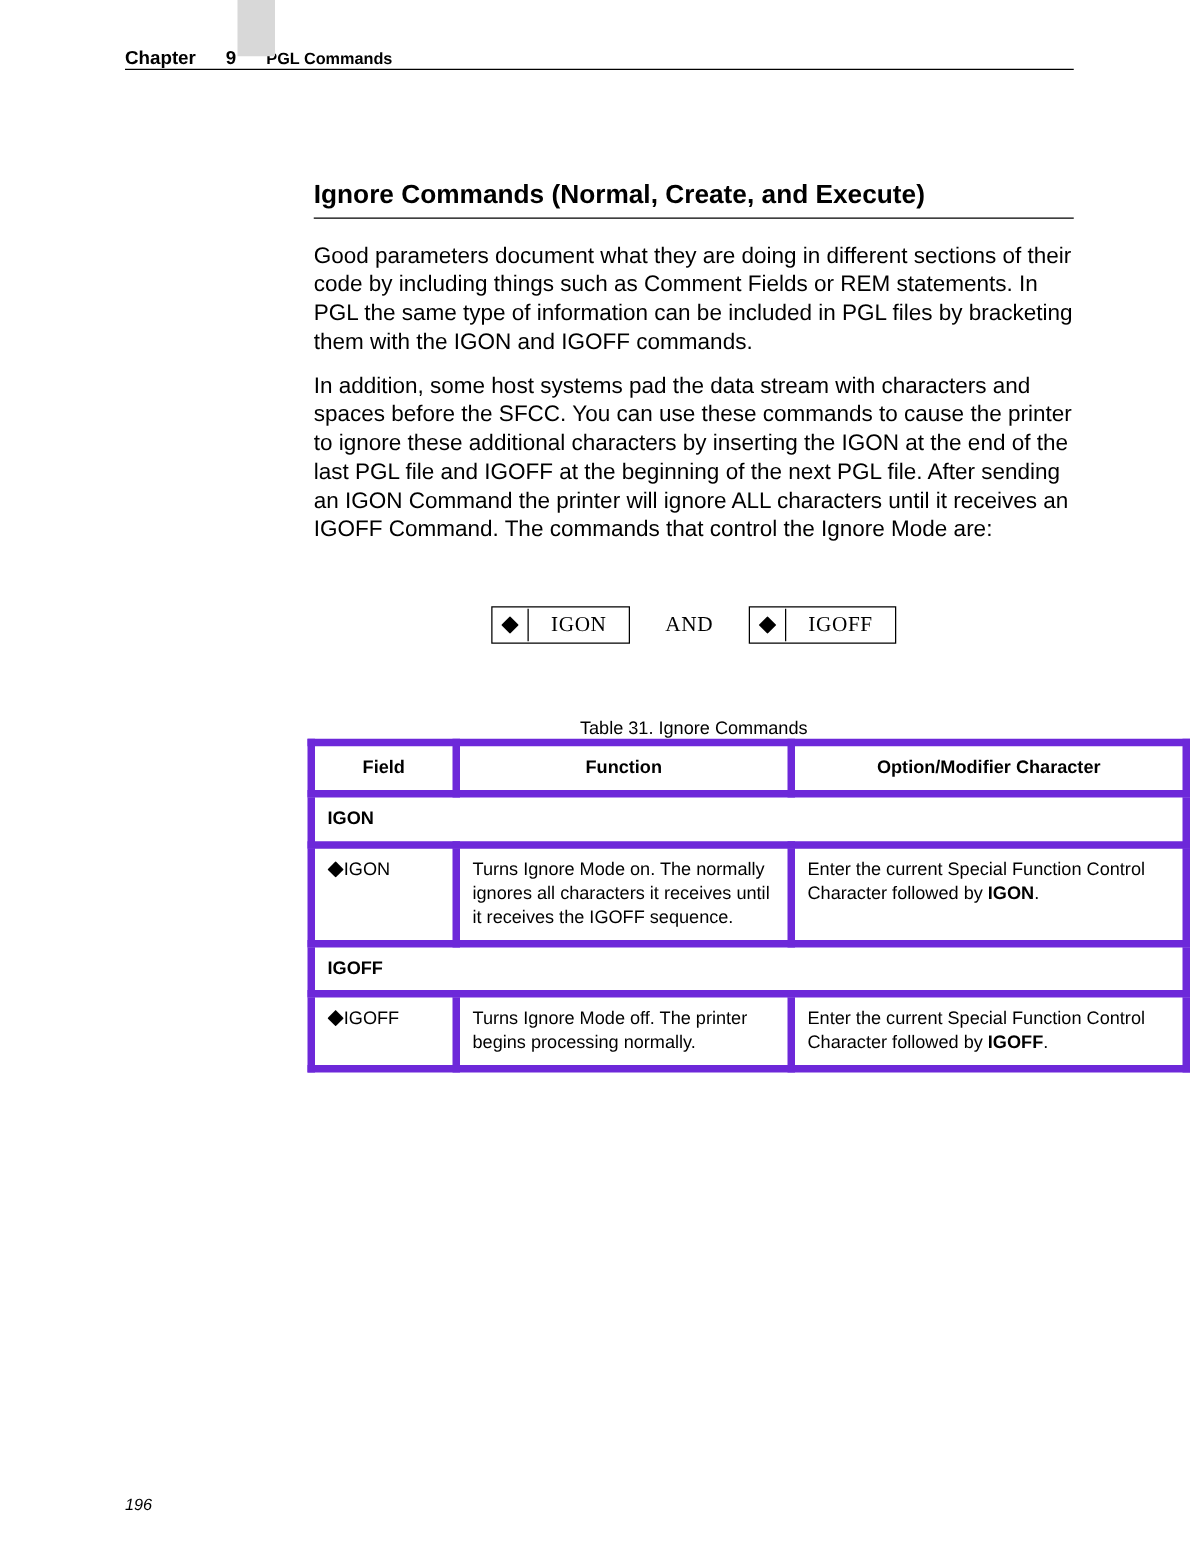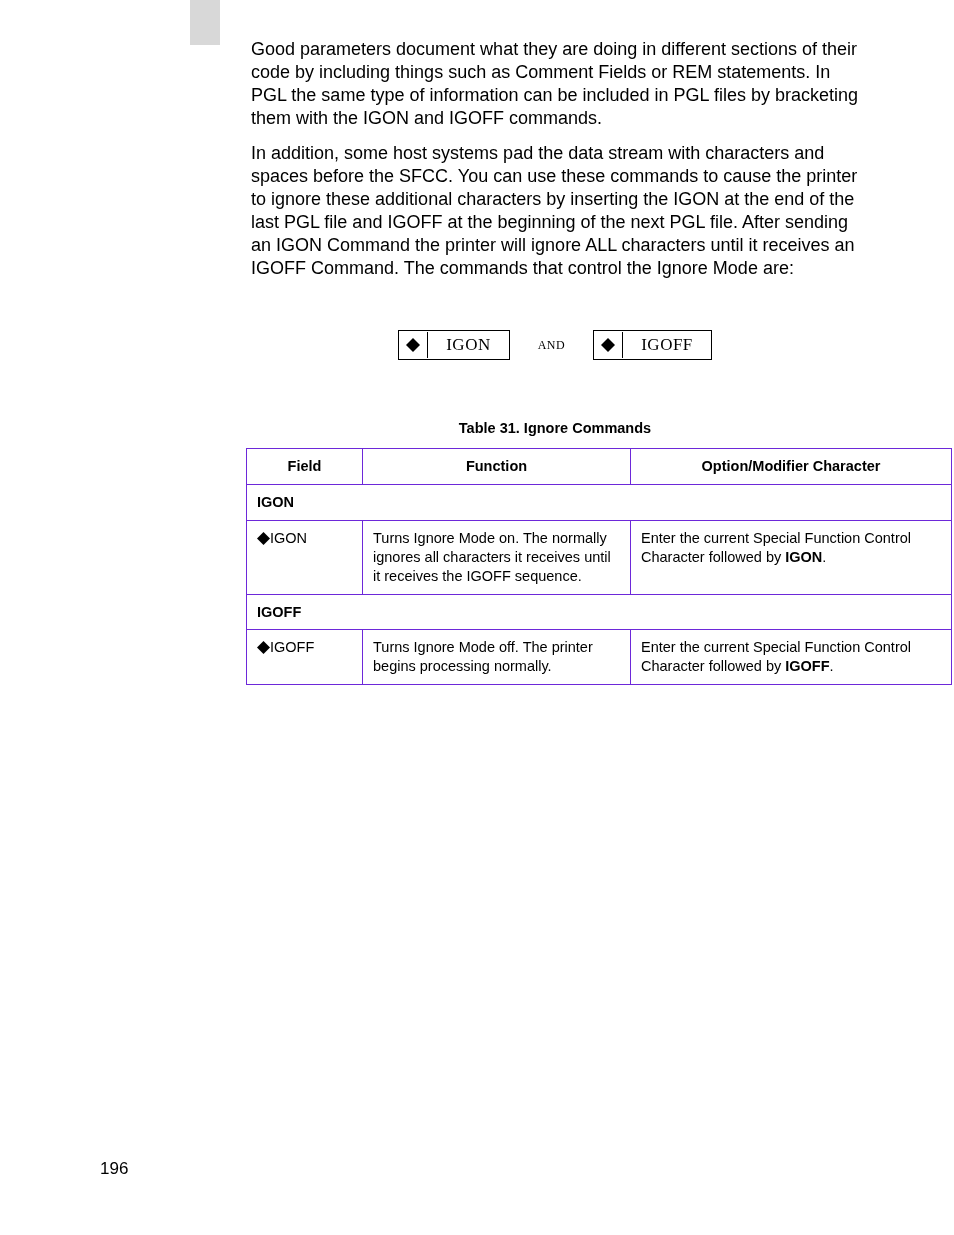--- a/index.html
+++ b/index.html
@@ -86,42 +86,41 @@
     justify-content: center;
   }
   .command-box .text-cell {
     padding: 4px 18px;
     font-family: "Times New Roman", Times, serif;
     font-size: 17px;
     letter-spacing: 0.5px;
   }
   .and-word {
     font-family: "Times New Roman", Times, serif;
-    font-size: 12px;
+    font-size: 17px;
     letter-spacing: 0.5px;
   }
   svg.diamond {
     width: 14px;
     height: 14px;
     display: block;
   }
   .table-caption {
     text-align: center;
     font-size: 14.5px;
-    font-weight: bold;
-    margin-bottom: 12px;
+    font-weight: normal;
   }
   table.ignore-table {
     width: 706px;
     border-collapse: collapse;
     margin-left: -5px;
   }
   table.ignore-table th,
   table.ignore-table td {
-    border: 1px solid #6d28d9;
+    border: 6px solid #6d28d9;
     font-size: 14.5px;
     vertical-align: top;
     padding: 8px 10px;
     text-align: left;
     line-height: 1.3;
   }
   table.ignore-table th {
     font-weight: bold;
     text-align: center;
   }
@@ -135,37 +134,44 @@
   .inline-diamond {
     display: inline-block;
     vertical-align: -2px;
   }
   .inline-diamond svg {
     width: 13px;
     height: 13px;
   }
   .page-number {
     position: absolute;
-    bottom: 56px;
+    bottom: 24px;
     left: 100px;
-    font-size: 17px;
+    font-size: 13px;
+    font-style: italic;
   }
   .col-field { width: 116px; }
   .col-func  { width: 268px; }
 </style>
 </head>
 <body>
 
 <div class="page">
 
   <div class="gray-strip"></div>
 
+  <div class="header-line">
+    <span class="header-chapter">Chapter</span>
+    <span class="header-num">9</span>
+    <span class="header-section">PGL Commands</span>
+  </div>
 
   <div class="content-area">
 
+    <h1 class="section-title">Ignore Commands (Normal, Create, and Execute)</h1>
 
     <p class="body-para">Good parameters document what they are doing in different sections of their code by including things such as Comment Fields or REM statements. In PGL the same type of information can be included in PGL files by bracketing them with the IGON and IGOFF commands.</p>
 
     <p class="body-para">In addition, some host systems pad the data stream with characters and spaces before the SFCC. You can use these commands to cause the printer to ignore these additional characters by inserting the IGON at the end of the last PGL file and IGOFF at the beginning of the next PGL file. After sending an IGON Command the printer will ignore ALL characters until it receives an IGOFF Command. The commands that control the Ignore Mode are:</p>
 
     <div class="command-row">
       <div class="command-box">
         <span class="diamond-cell">
           <svg class="diamond" viewBox="0 0 10 10">
               <polygon points="5,0 10,5 5,10 0,5" fill="#000"></polygon>

